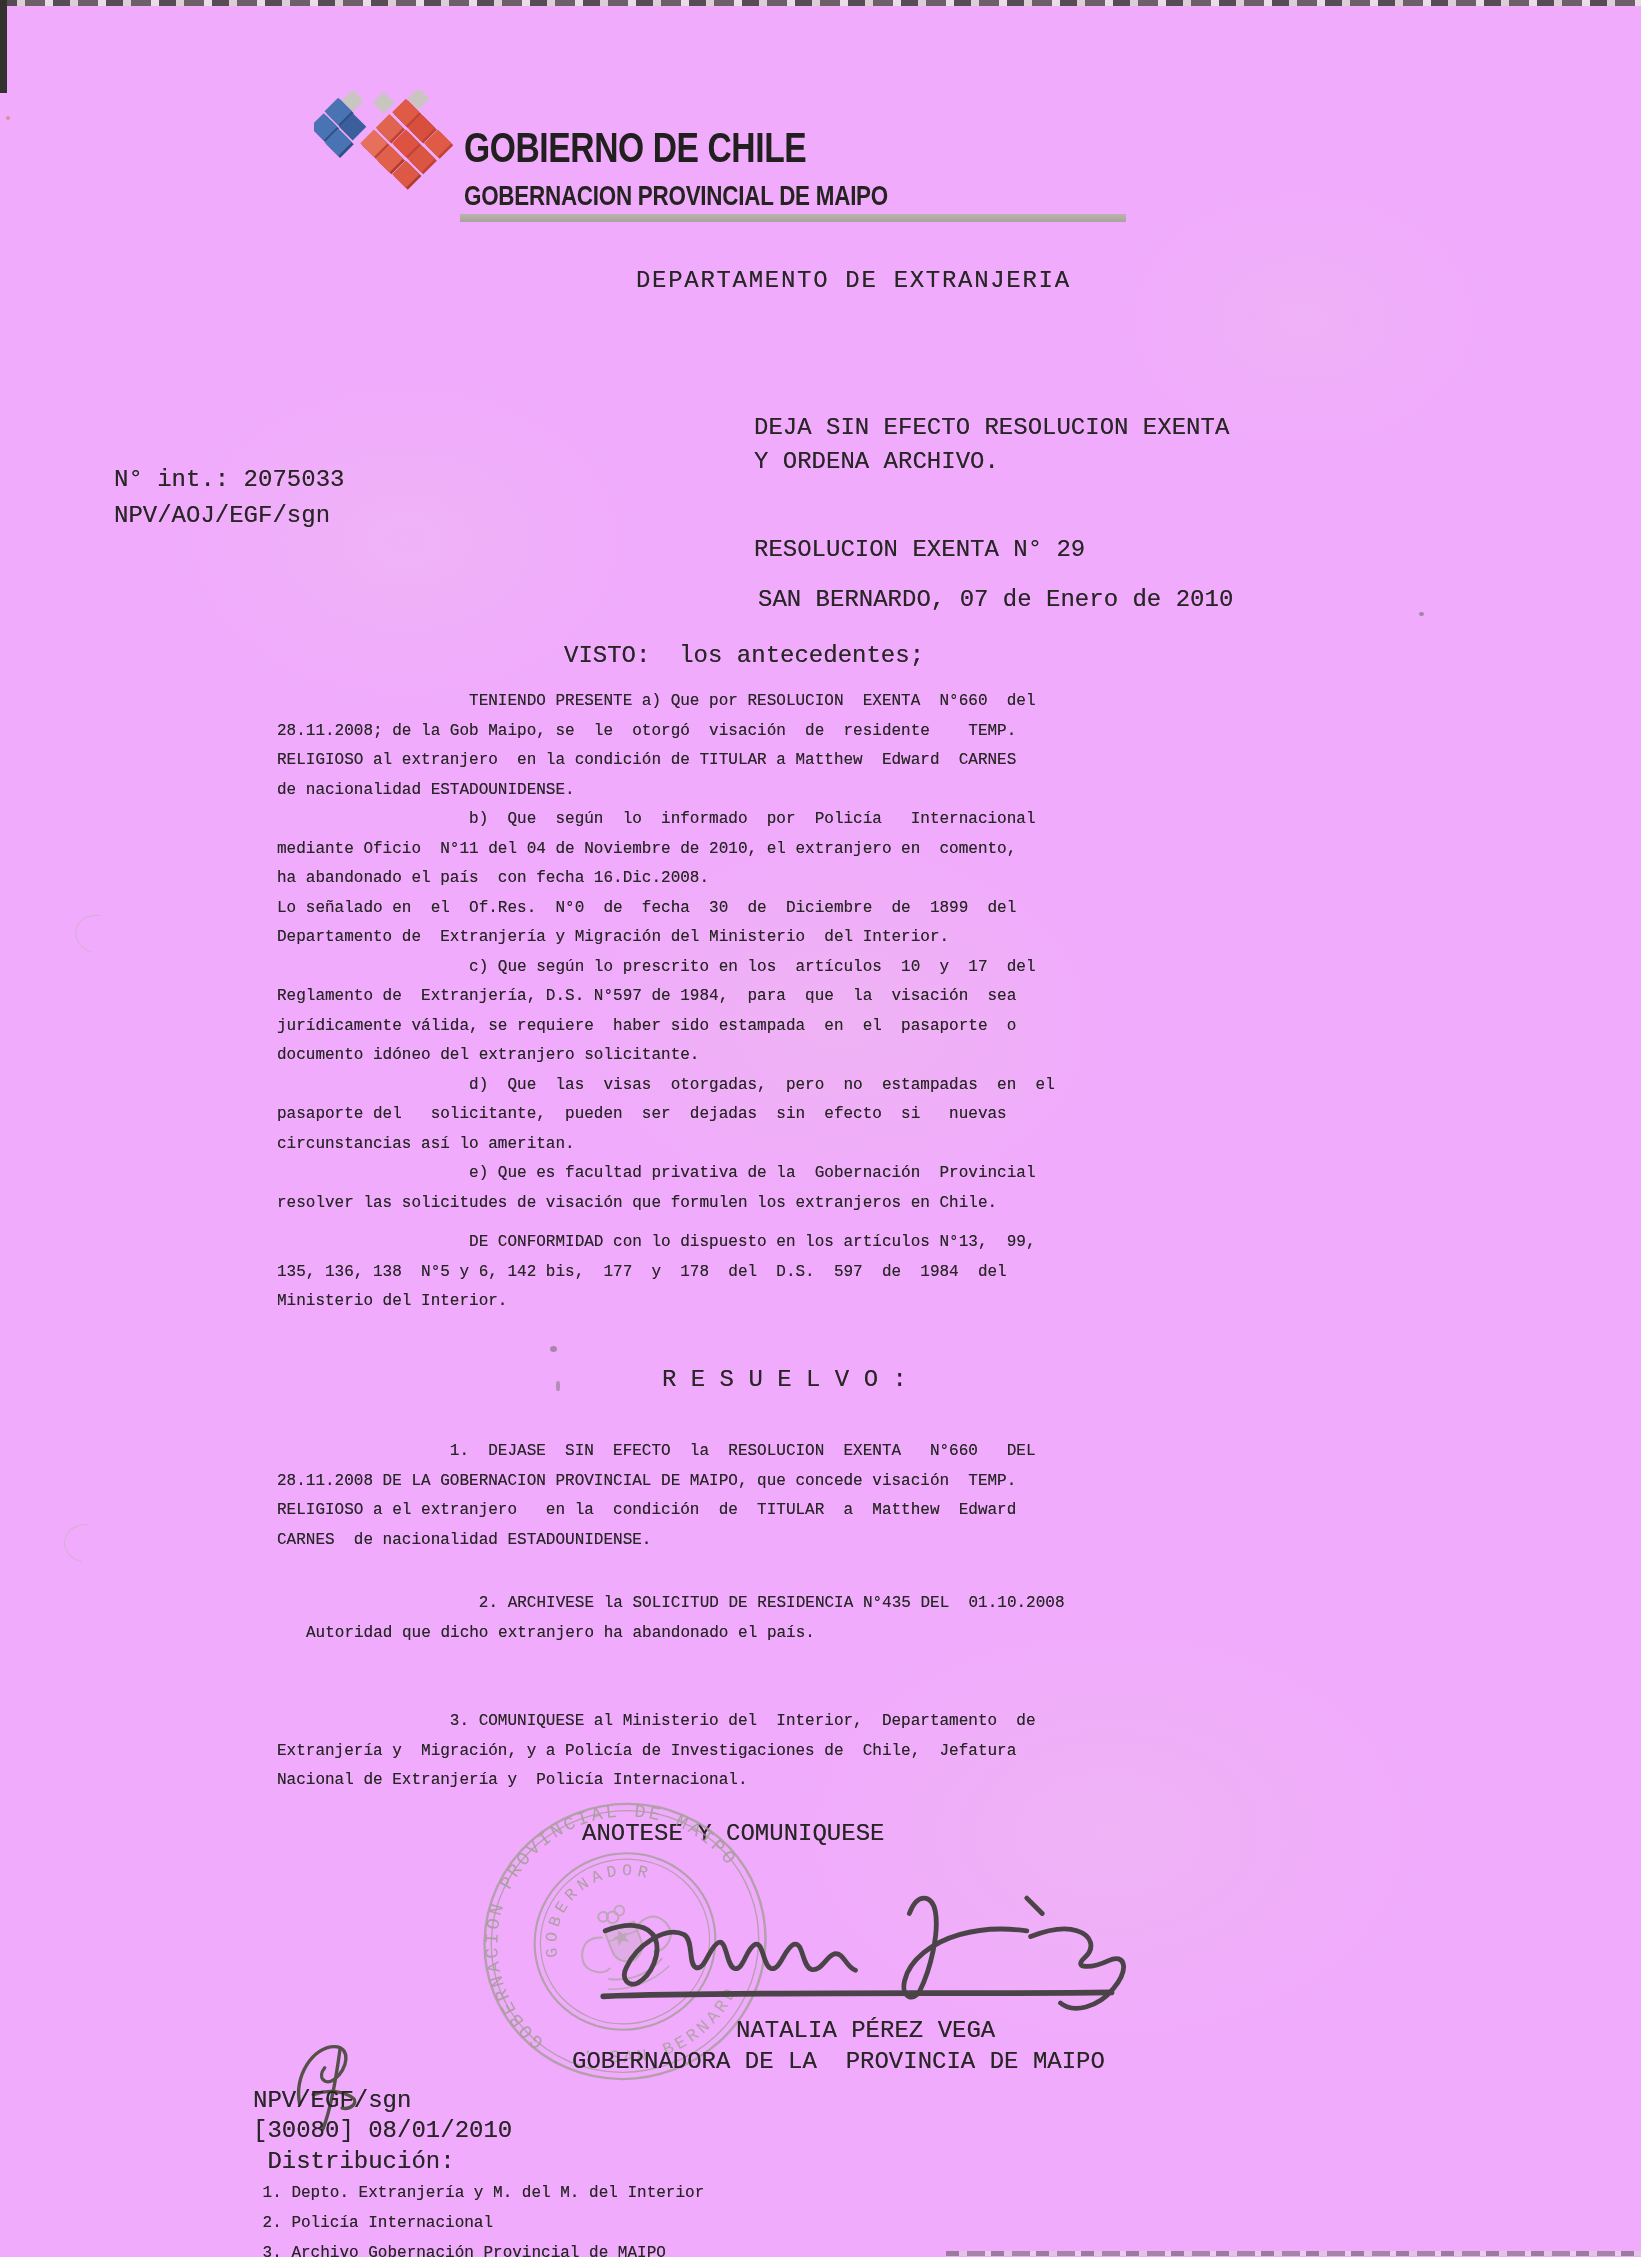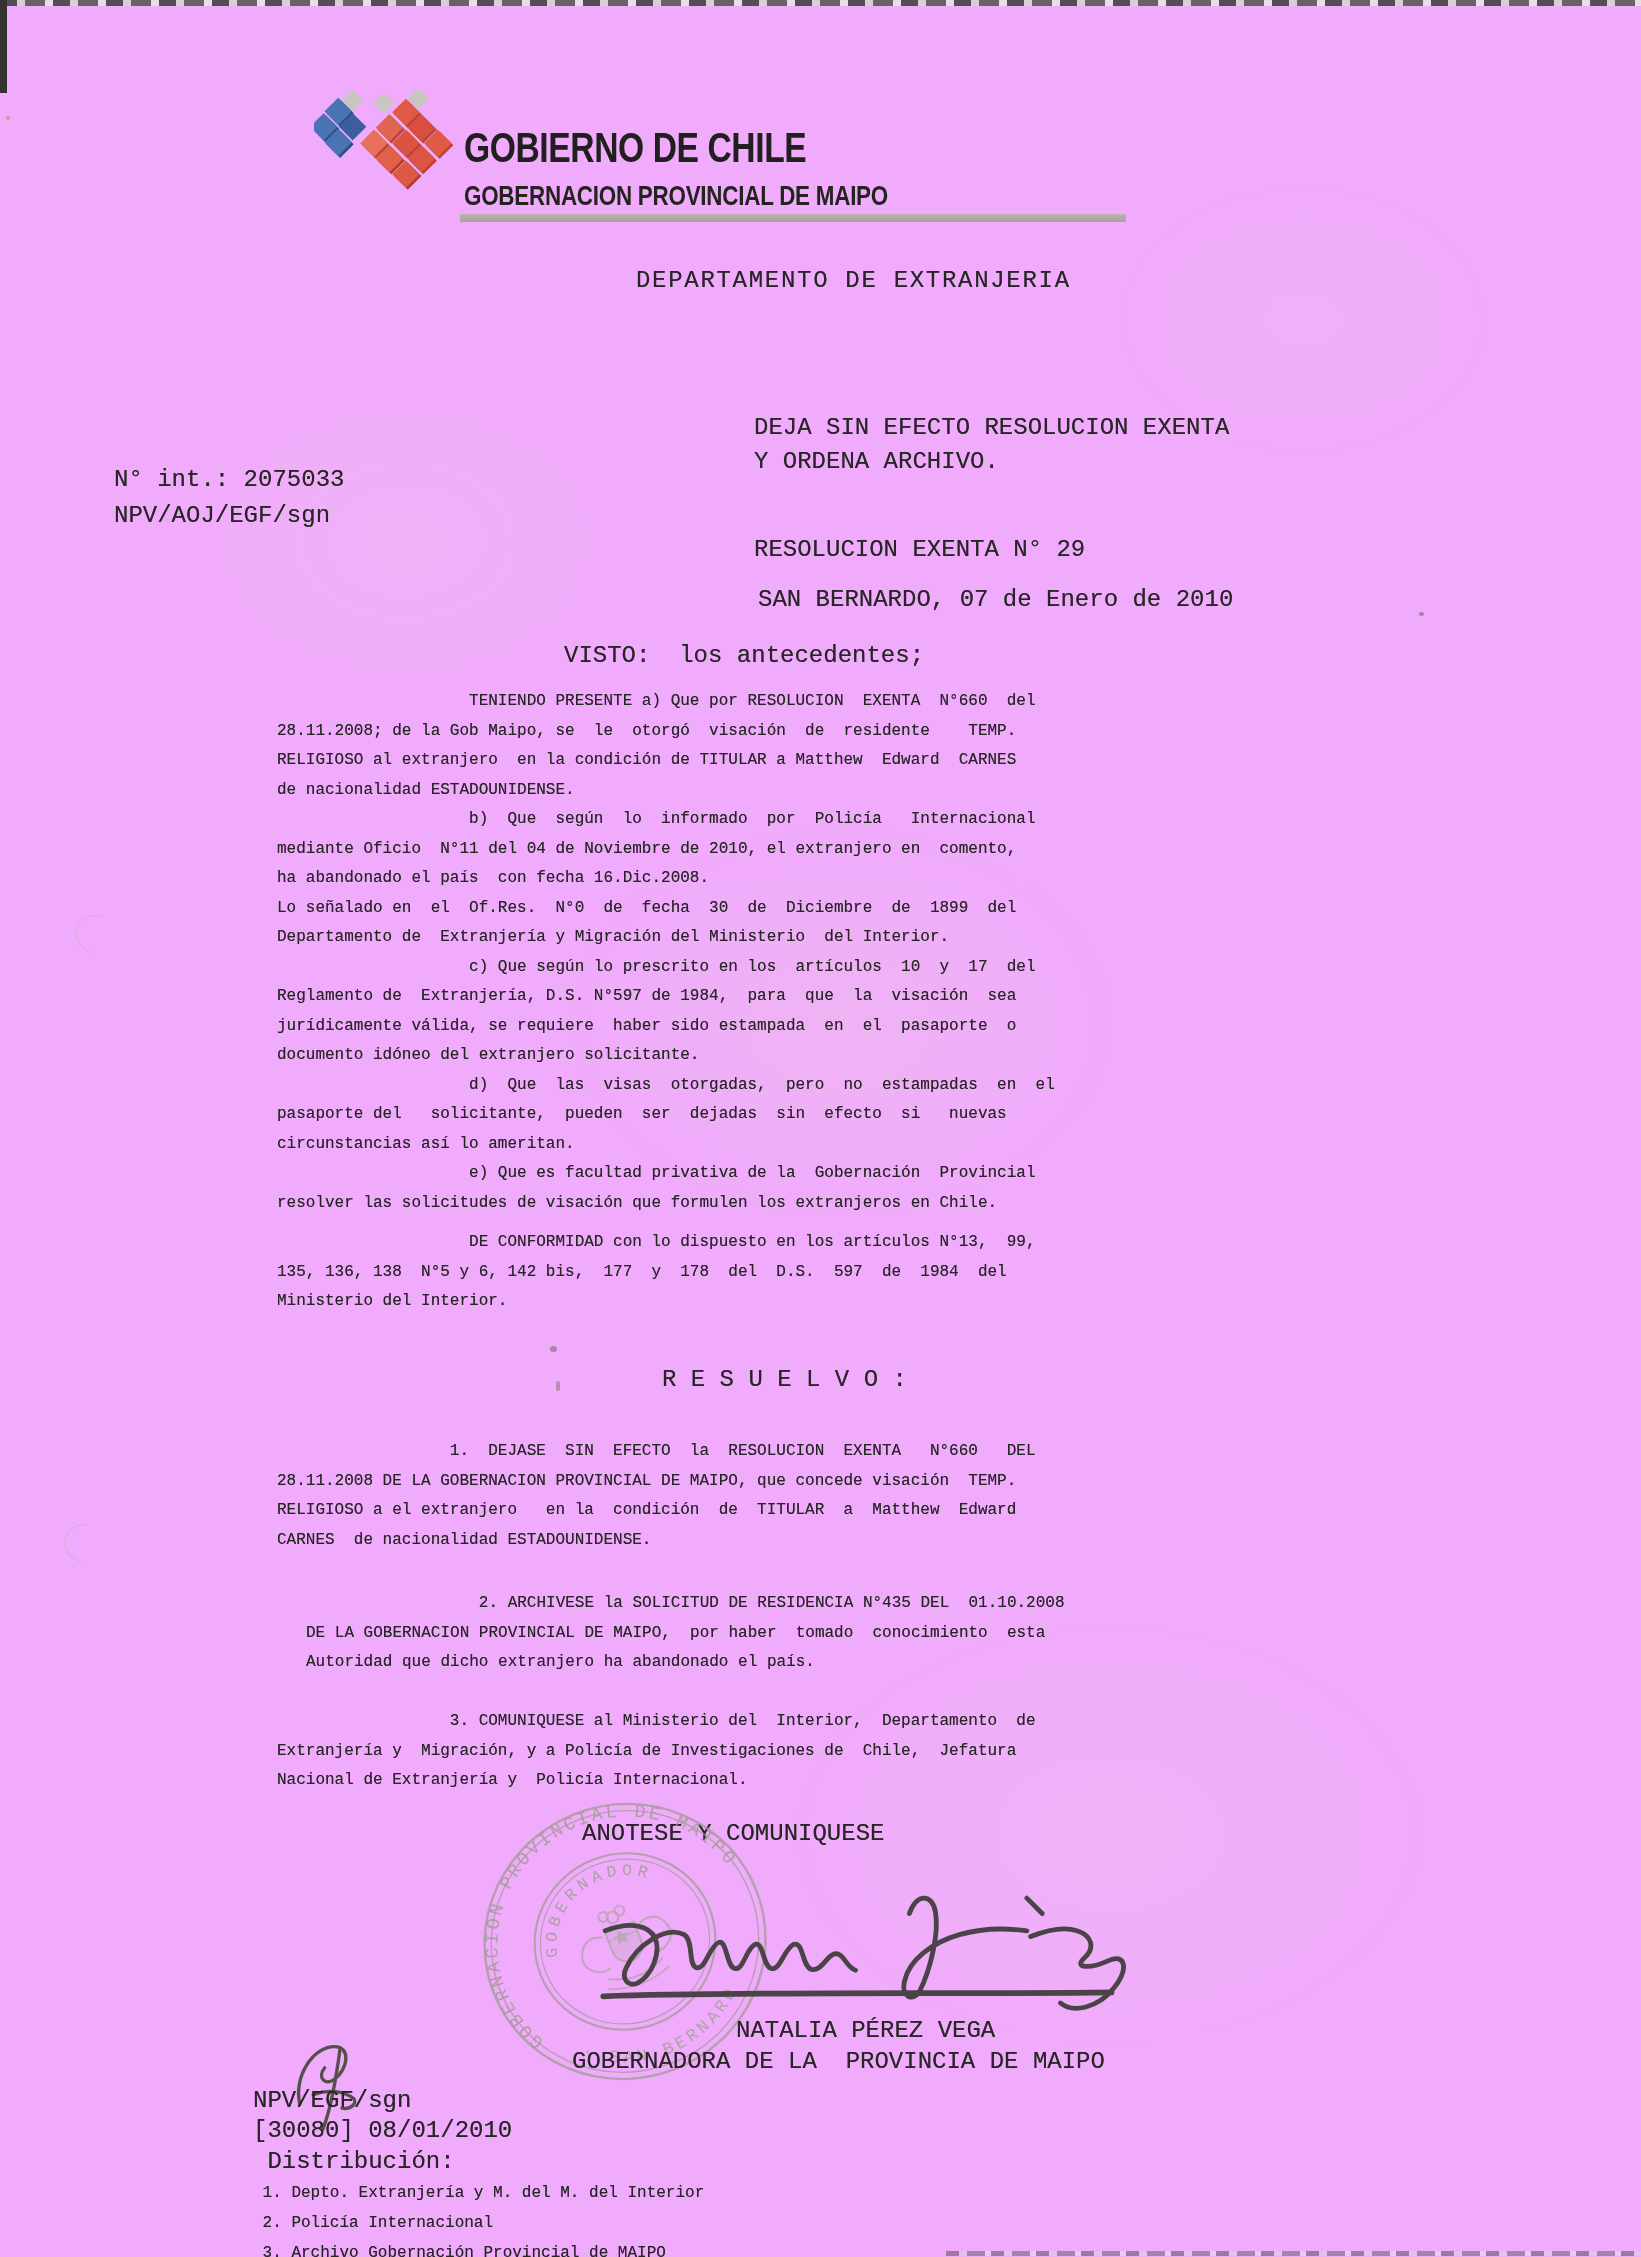--- a/index.html
+++ b/index.html
@@ -122,21 +122,21 @@
   <div class="mono" style="left:564px;top:641px;">VISTO:  los antecedentes;</div>
 
   <div class="block" style="left:277px;top:687px;"><div>                    TENIENDO PRESENTE a) Que por RESOLUCION  EXENTA  N°660  del</div><div>28.11.2008; de la Gob Maipo, se  le  otorgó  visación  de  residente    TEMP.</div><div>RELIGIOSO al extranjero  en la condición de TITULAR a Matthew  Edward  CARNES</div><div>de nacionalidad ESTADOUNIDENSE.</div><div>                    b)  Que  según  lo  informado  por  Policía   Internacional</div><div>mediante Oficio  N°11 del 04 de Noviembre de 2010, el extranjero en  comento,</div><div>ha abandonado el país  con fecha 16.Dic.2008.</div><div>Lo señalado en  el  Of.Res.  N°0  de  fecha  30  de  Diciembre  de  1899  del</div><div>Departamento de  Extranjería y Migración del Ministerio  del Interior.</div><div>                    c) Que según lo prescrito en los  artículos  10  y  17  del</div><div>Reglamento de  Extranjería, D.S. N°597 de 1984,  para  que  la  visación  sea</div><div>jurídicamente válida, se requiere  haber sido estampada  en  el  pasaporte  o</div><div>documento idóneo del extranjero solicitante.</div><div>                    d)  Que  las  visas  otorgadas,  pero  no  estampadas  en  el</div><div>pasaporte del   solicitante,  pueden  ser  dejadas  sin  efecto  si   nuevas</div><div>circunstancias así lo ameritan.</div><div>                    e) Que es facultad privativa de la  Gobernación  Provincial</div><div>resolver las solicitudes de visación que formulen los extranjeros en Chile.</div></div>
 
   <div class="block" style="left:277px;top:1228px;"><div>                    DE CONFORMIDAD con lo dispuesto en los artículos N°13,  99,</div><div>135, 136, 138  N°5 y 6, 142 bis,  177  y  178  del  D.S.  597  de  1984  del</div><div>Ministerio del Interior.</div></div>
 
   <div class="mono" style="left:662px;top:1365px;">R E S U E L V O :</div>
 
   <div class="block" style="left:277px;top:1437px;"><div>                  1.  DEJASE  SIN  EFECTO  la  RESOLUCION  EXENTA   N°660   DEL</div><div>28.11.2008 DE LA GOBERNACION PROVINCIAL DE MAIPO, que concede visación  TEMP.</div><div>RELIGIOSO a el extranjero   en la  condición  de  TITULAR  a  Matthew  Edward</div><div>CARNES  de nacionalidad ESTADOUNIDENSE.</div></div>
 
-  <div class="block" style="left:277px;top:1589px;margin-left:29px;"><div>                  2. ARCHIVESE la SOLICITUD DE RESIDENCIA N°435 DEL  01.10.2008</div><div>DE LA GOBERNACION PROVINCIAL DE MAIPO,  por haber  tomado  conocimiento  esta</div><div>Autoridad que dicho extranjero ha abandonado el país.</div></div>
+  <div class="block" style="left:277px;top:1589px;margin-left:29px;"><div>                  2. ARCHIVESE la SOLICITUD DE RESIDENCIA N°435 DEL  01.10.2008</div><div>Autoridad que dicho extranjero ha abandonado el país.</div></div>
 
   <div class="block" style="left:277px;top:1707px;"><div>                  3. COMUNIQUESE al Ministerio del  Interior,  Departamento  de</div><div>Extranjería y  Migración, y a Policía de Investigaciones de  Chile,  Jefatura</div><div>Nacional de Extranjería y  Policía Internacional.</div></div>
 
   <div class="mono" style="left:582px;top:1819px;">ANOTESE Y COMUNIQUESE</div>
 
   <div class="stamp-wrap">
     <svg width="338" height="307" viewBox="-175 -159 350 318">
       <g stroke="#a39d96" fill="none" opacity=".85">
         <ellipse rx="146" ry="142" stroke-width="2.5"></ellipse>
         <ellipse rx="139" ry="135" stroke-width="1.4"></ellipse>

